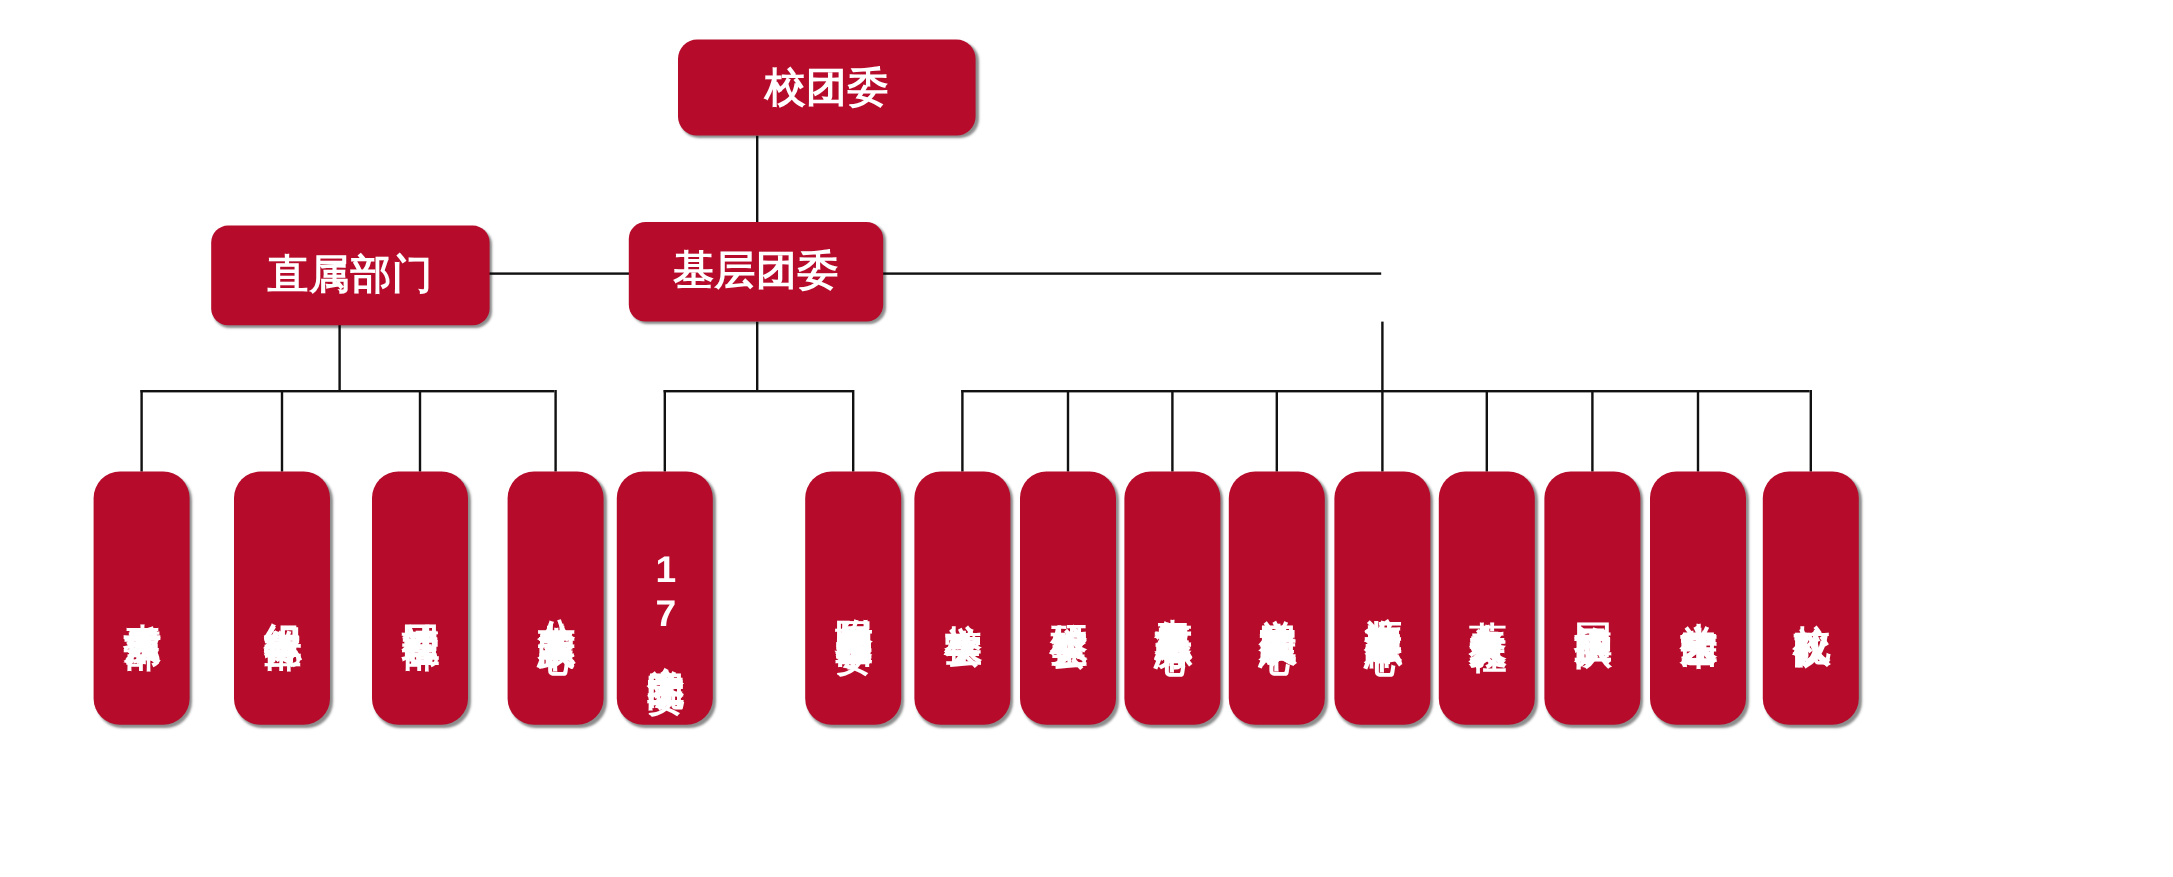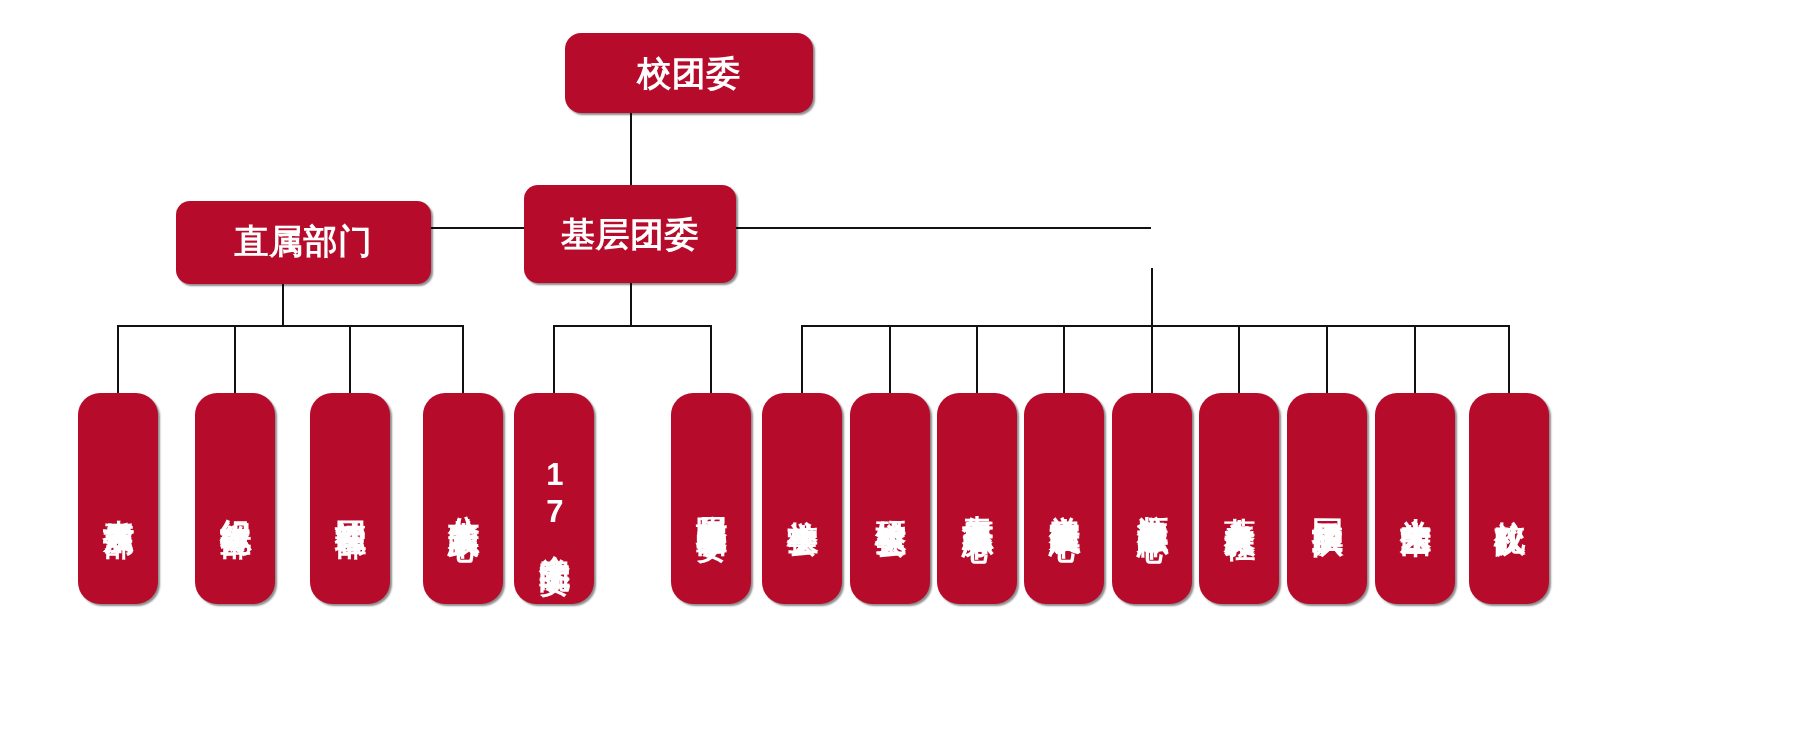--- a/index.html
+++ b/index.html
@@ -99,25 +99,25 @@
   <div class="line v" style="left:1151px; top:325px; height:68px;"></div>
   <div class="line v" style="left:1238px; top:325px; height:68px;"></div>
   <div class="line v" style="left:1326px; top:325px; height:68px;"></div>
   <div class="line v" style="left:1414px; top:325px; height:68px;"></div>
   <div class="line v" style="left:1508px; top:325px; height:68px;"></div>
 
   <div class="node tier-top" style="left:525px; top:33px; width:248px; height:80px;margin-left:40px;">
     <span class="label">校团委</span>
   </div>
 
-  <div class="node tier-mid" style="left:176px; top:201px; width:255px; height:83px;font-family:Liberation Serif, serif;">
+  <div class="node tier-mid" style="left:176px; top:188px; width:232px; height:83px;">
     <span class="label">直属部门</span>
   </div>
 
-  <div class="node tier-mid" style="left:524px; top:185px; width:212px; height:98px;align-items:center;">
+  <div class="node tier-mid" style="left:524px; top:185px; width:212px; height:83px;align-items:center;">
     <span class="label">基层团委</span>
   </div>
 
 
   <div class="node tier-leaf" style="left:78px; top:393px; width:80px; height:211px;">
     <span class="label">素质拓展部</span>
   </div>
 
   <div class="node tier-leaf" style="left:195px; top:393px; width:80px; height:211px;">
     <span class="label">组织宣传部</span>

